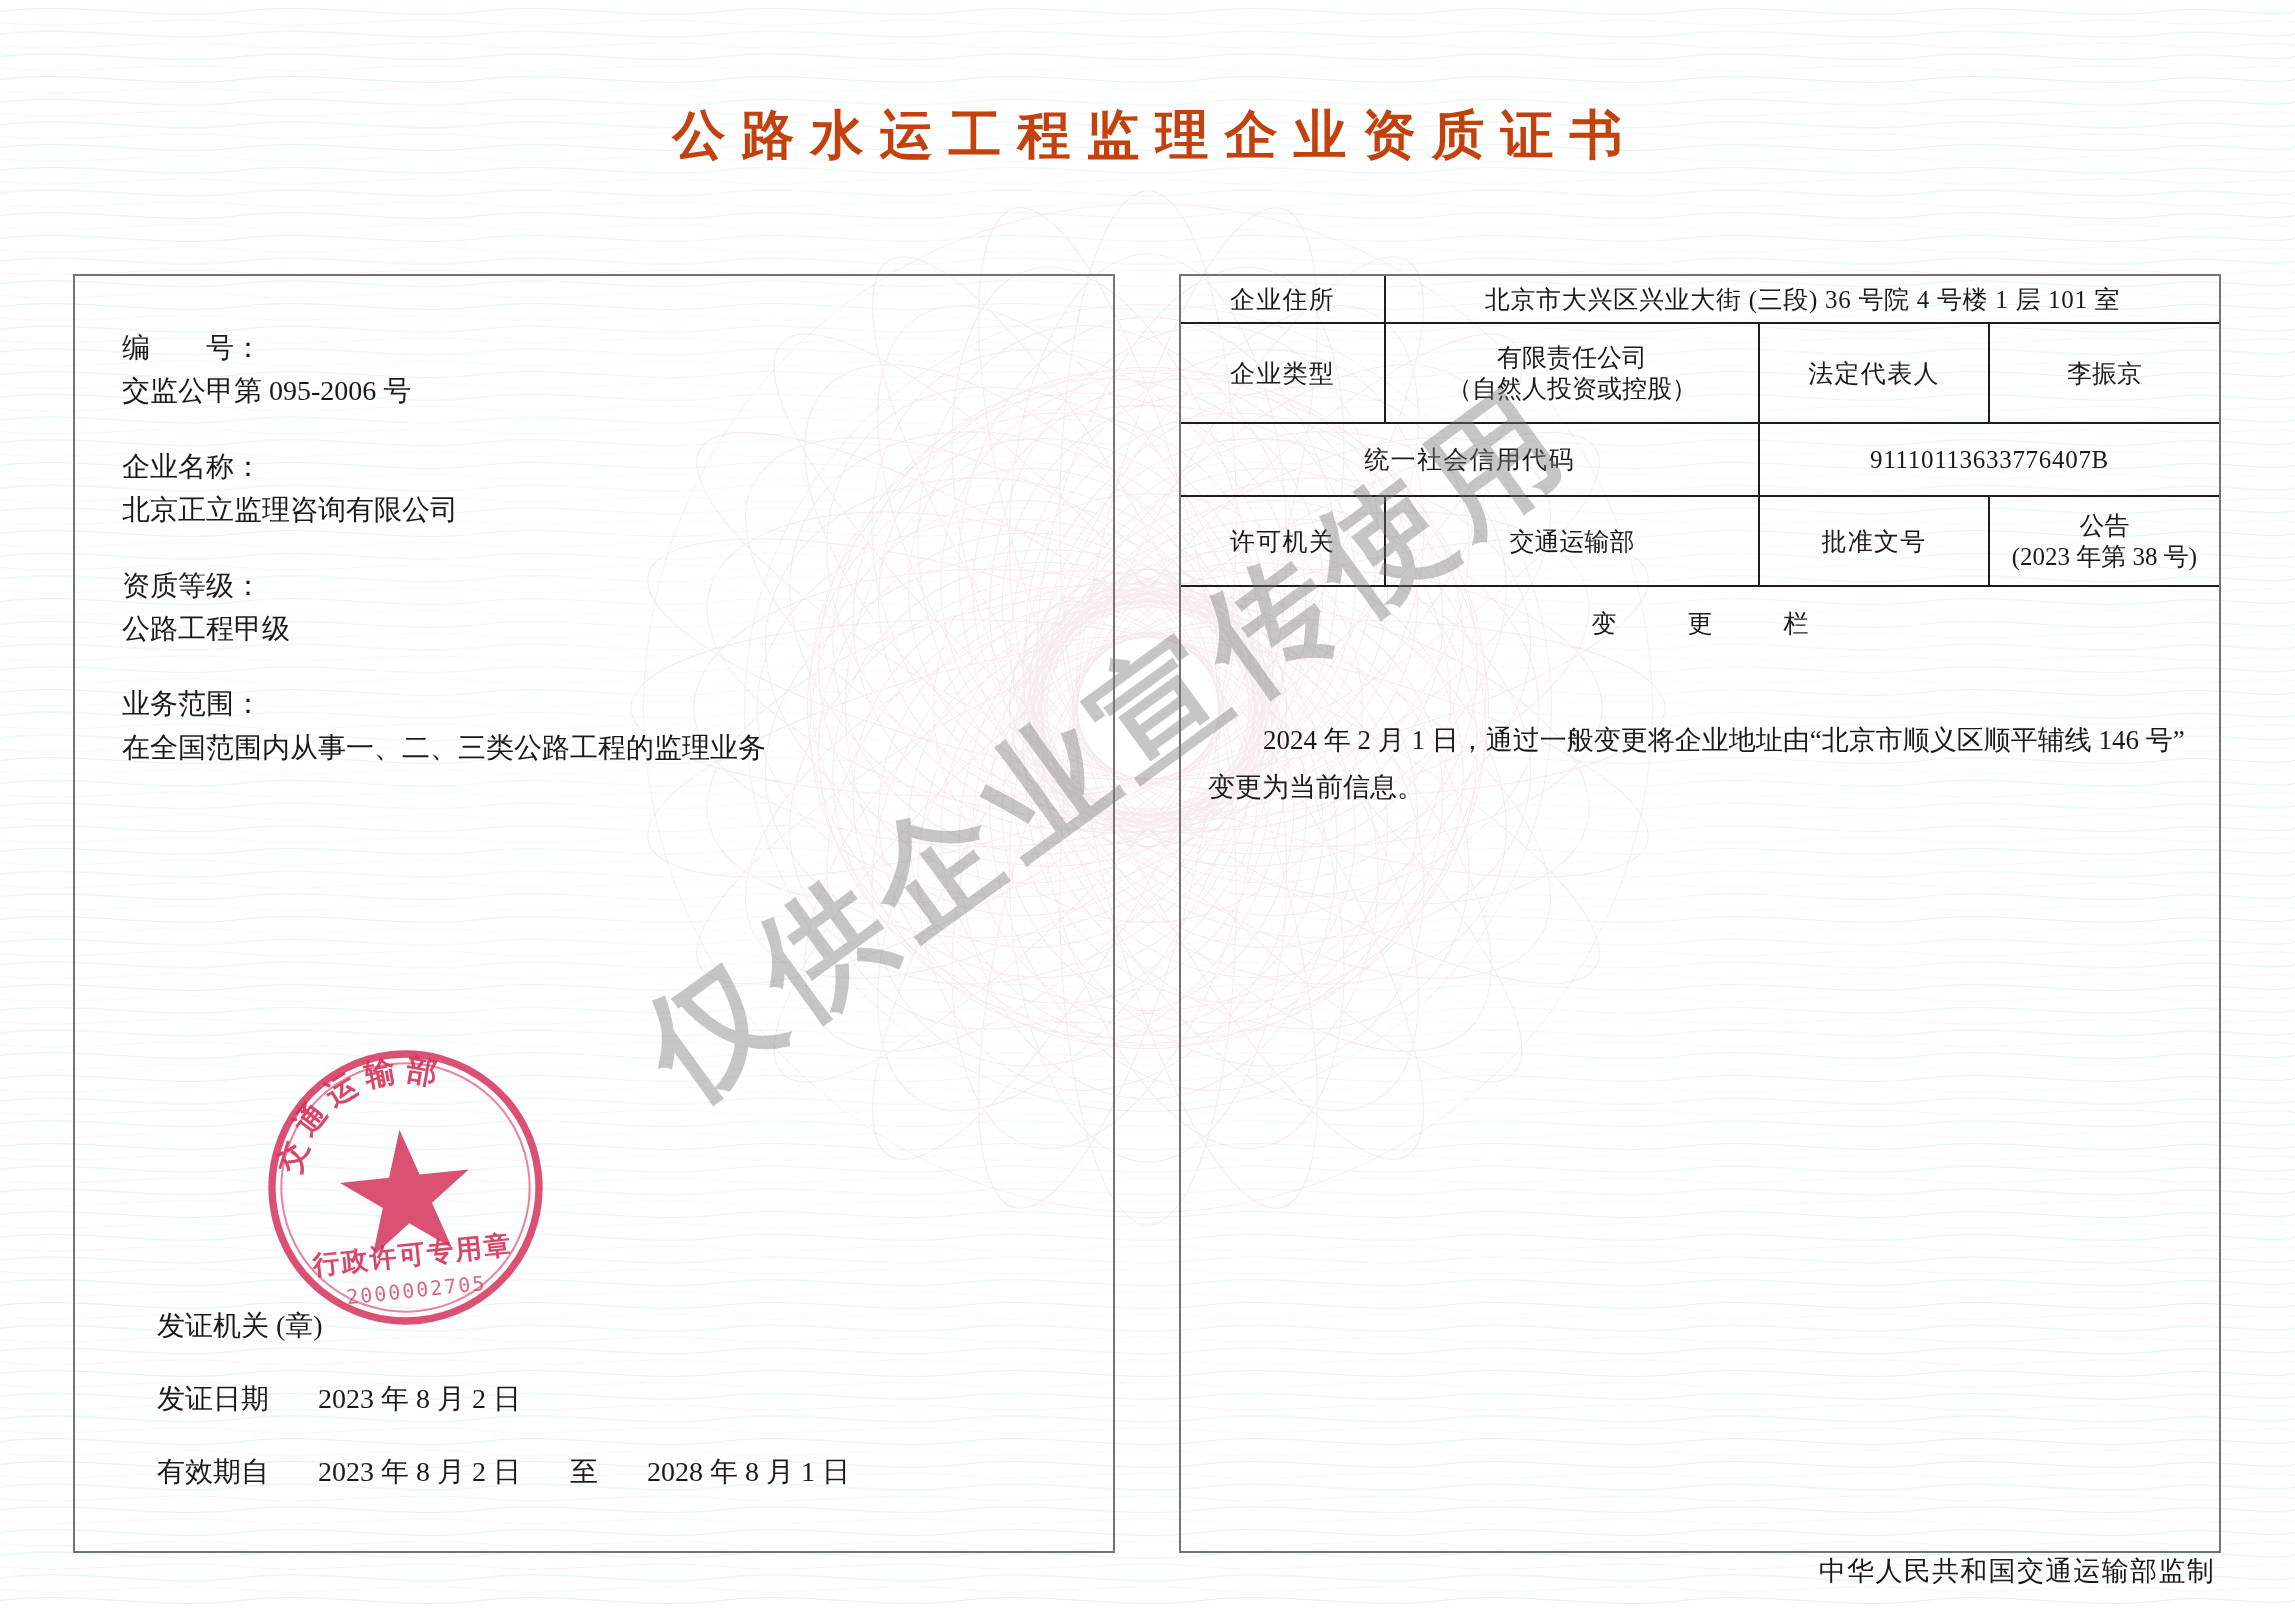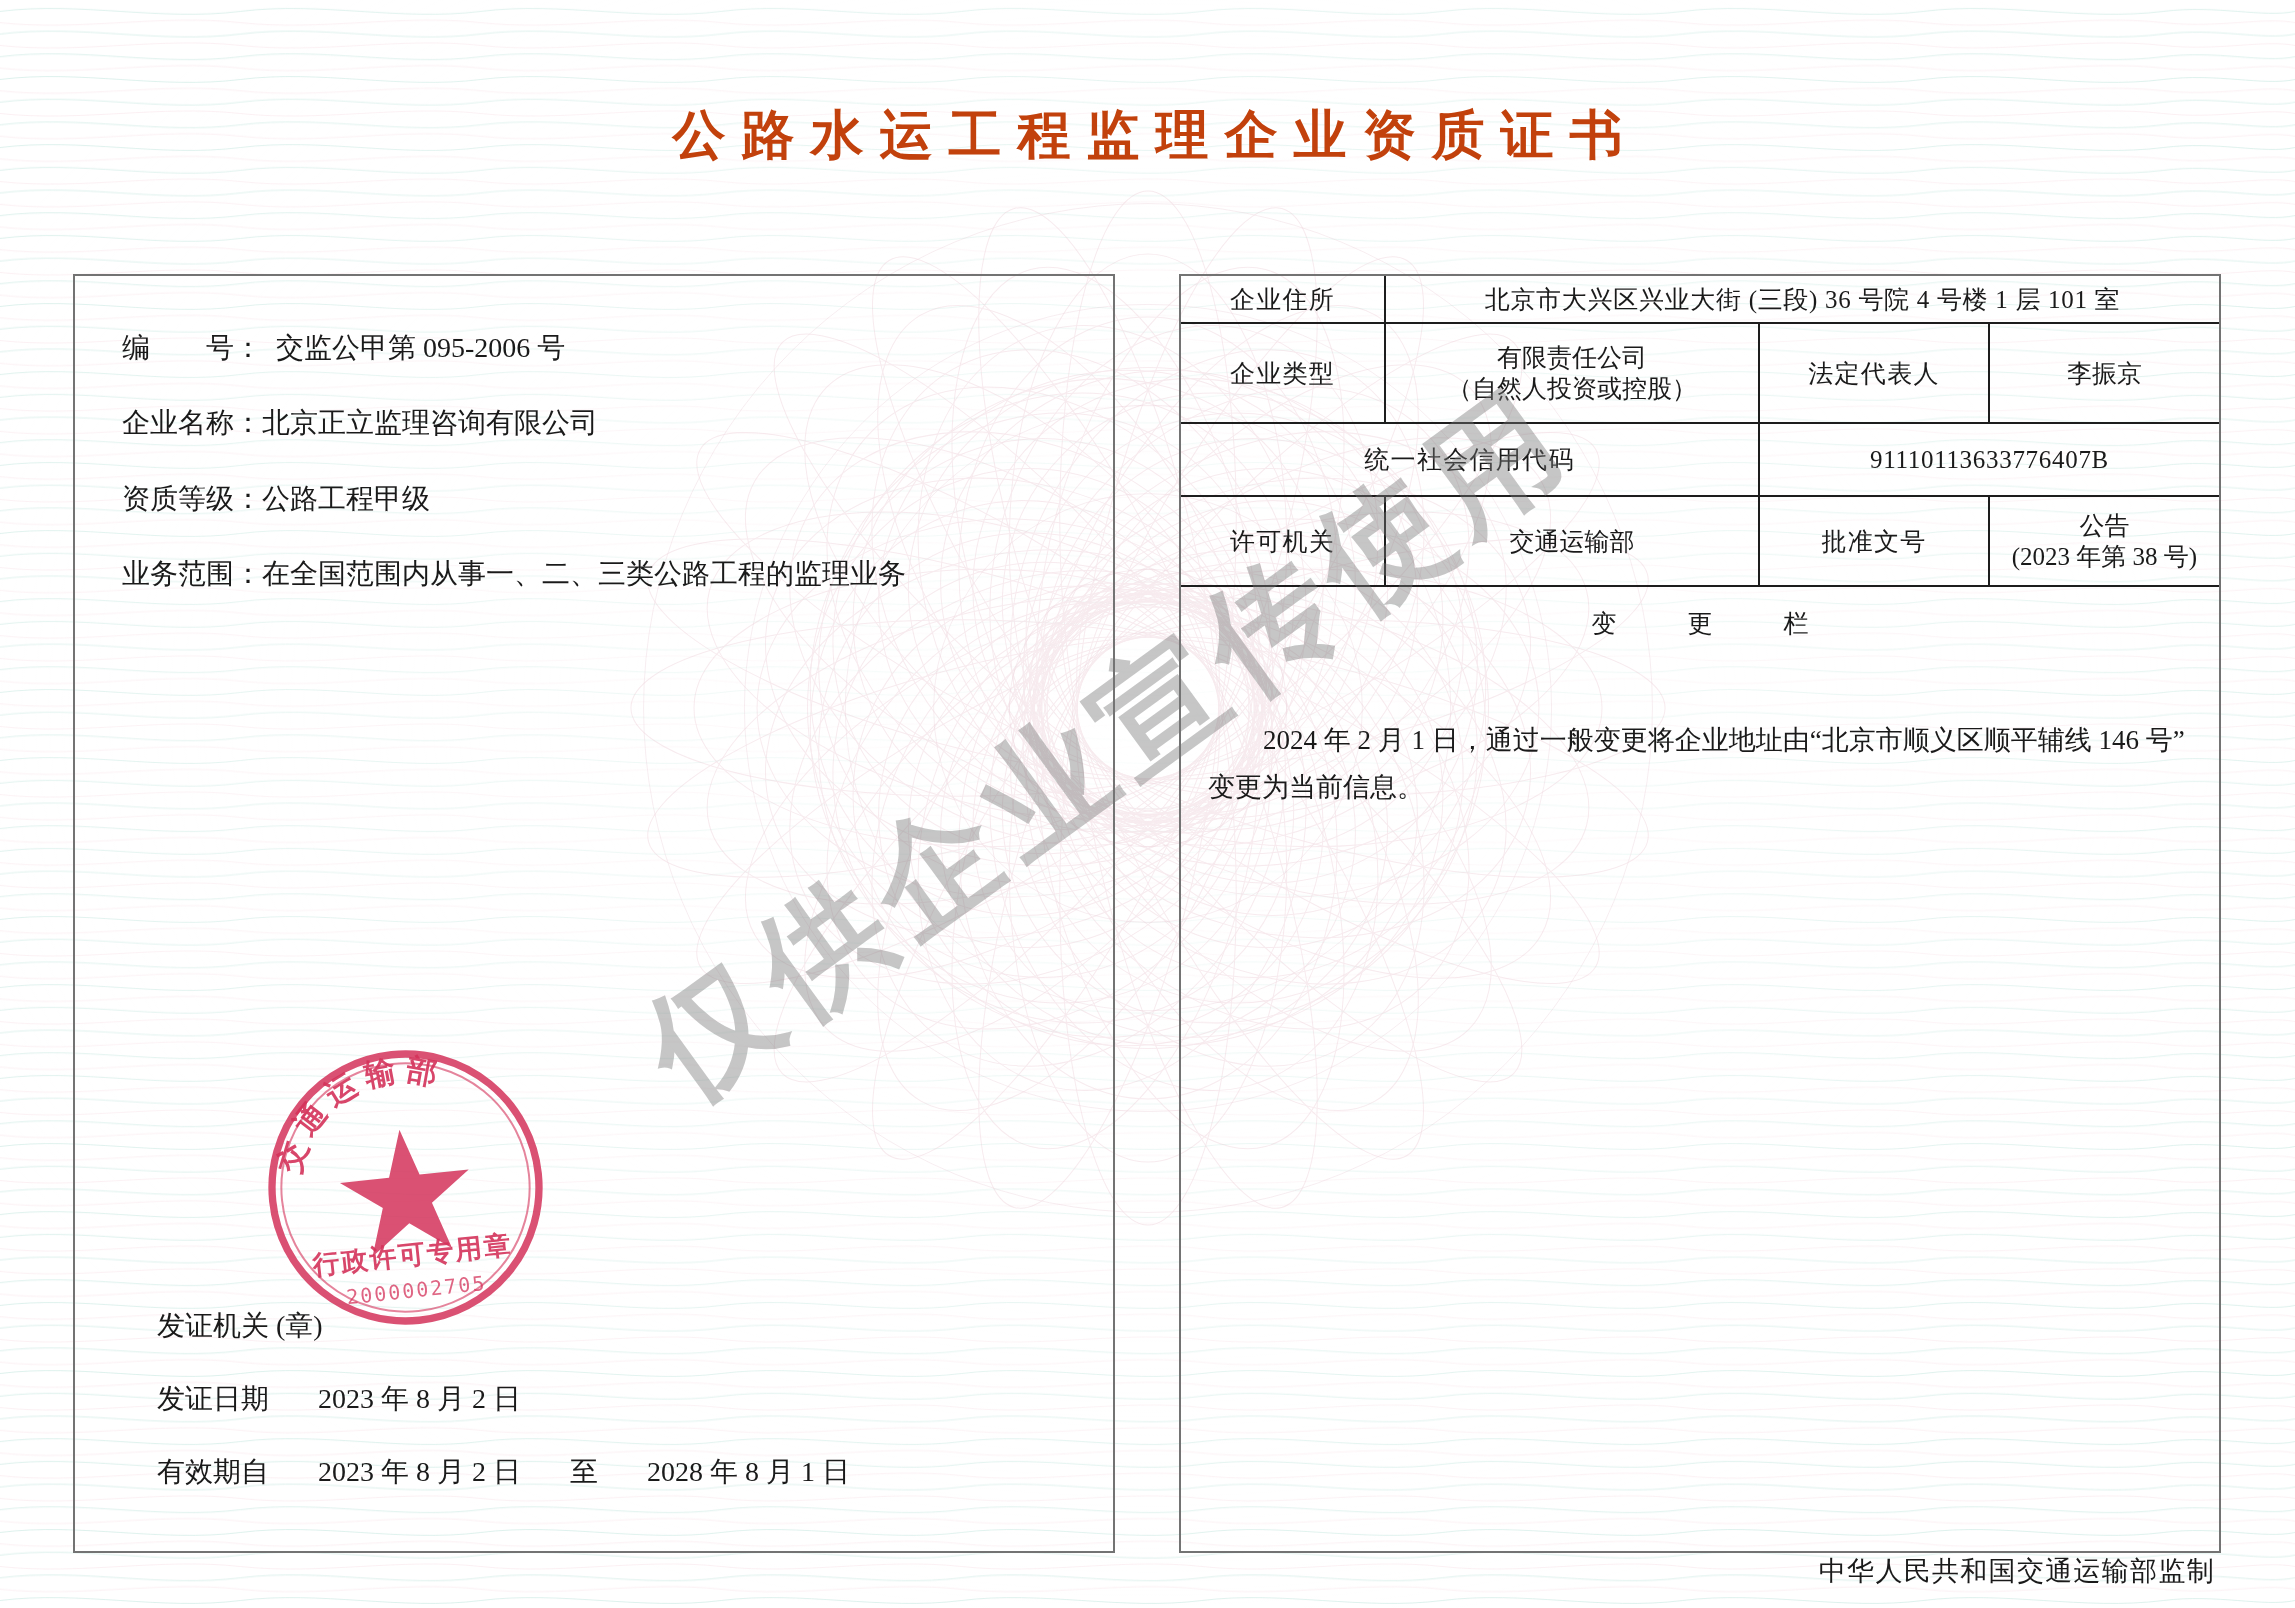--- a/index.html
+++ b/index.html
@@ -78,20 +78,21 @@
     left: 47px;
     top: 50px;
     width: 955px;
     font-size: 28px;
     line-height: 1.55;
   }
   .lrow {
     display: flex;
     margin-bottom: 32px;
     align-items: flex-start;
+    flex-direction: column;
   }
   .lrow .lbl {
     white-space: nowrap;
     flex: 0 0 auto;
   }
   .lrow .val {
     flex: 1 1 auto;
   }
   .lbl-bian {
     display: inline-block;

